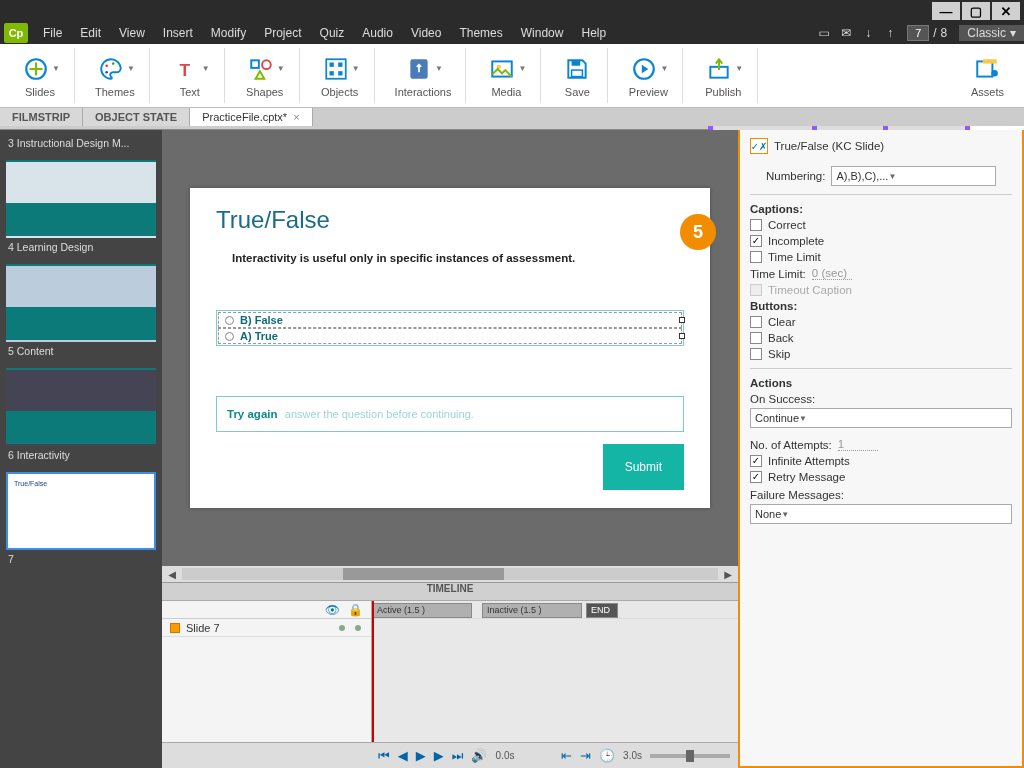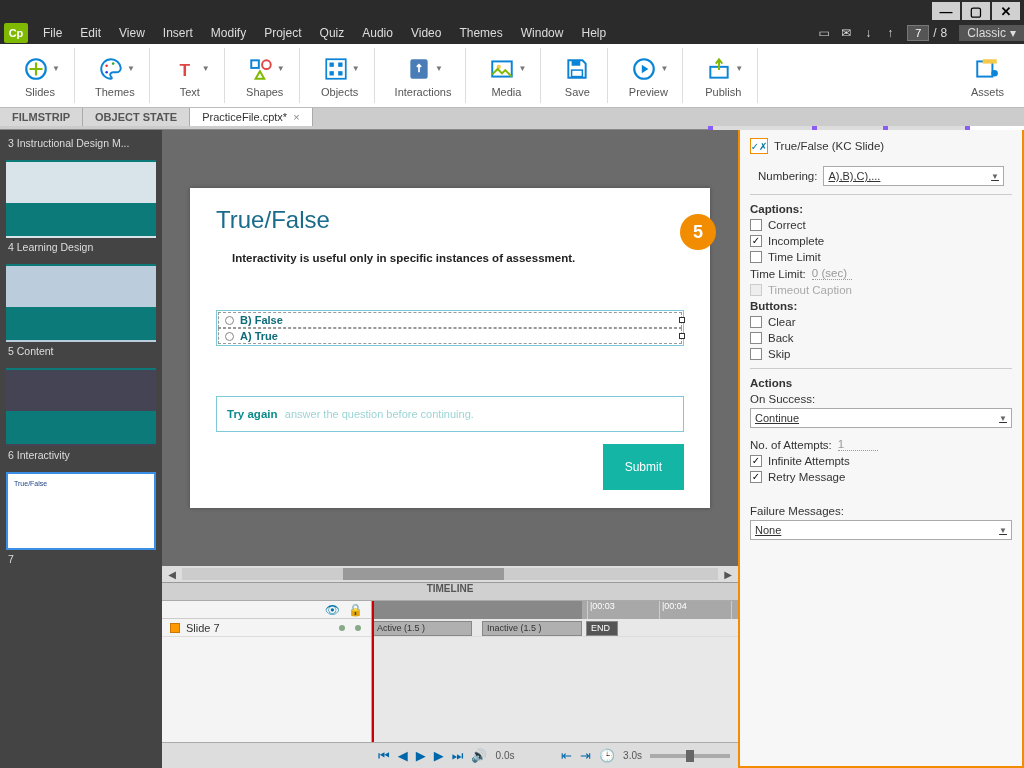--- a/index.html
+++ b/index.html
@@ -102,23 +102,23 @@
 .tl-controls { height: 26px; background: #ddd; border-top: 1px solid #aaa; display: flex; align-items: center; padding: 0 8px; gap: 8px; font-size: 10px; color: #0066aa; }
 .tl-controls .pbtn { cursor: pointer; font-size: 13px; }
 .tl-controls .time { color: #555; }
 .tl-controls .zslider { width: 80px; height: 4px; background: #aaa; position: relative; }
 .tl-controls .zslider .zknob { width: 8px; height: 12px; background: #666; position: absolute; top: -4px; left: 45%; }
 
 
 .quizpanel { width: 286px; background: #f7f7f7; border: 2px solid #f28c00; border-top: none; padding: 8px 10px; overflow-y: auto; font-size: 11.5px; color: #333; }
 .quizpanel .titleline { display: flex; align-items: center; gap: 6px; padding-bottom: 6px; }
 .quizpanel .titleline .qi { width: 18px; height: 16px; background: #fff; border: 1px solid #f28c00; display: flex; align-items: center; justify-content: center; color: #07a; font-size: 10px; }
-.quizpanel .row { display: flex; align-items: center; gap: 6px; margin: 6px 8px; }
+.quizpanel .row { display: flex; align-items: center; gap: 6px; margin: 6px 16px; }
 .quizpanel label { font-size: 11.5px; }
-.quizpanel select, .quizpanel .sel { flex: 1; height: 20px; border: 1px solid #aaa; background: #fff; font-size: 11px; padding: 0 4px; display: flex; align-items: center; justify-content: space-between; cursor: pointer; text-decoration: underline; }
+.quizpanel select, .quizpanel .sel { flex: 1; height: 20px; border: 1px solid #aaa; background: #fff; font-size: 11px; padding: 0 4px; display: flex; align-items: center; cursor: pointer; }
 .quizpanel .sel .ar { font-size: 8px; color: #666; }
 .quizpanel hr { border: none; border-top: 1px solid #ccc; margin: 8px 0; }
 .quizpanel .sect { font-weight: bold; margin: 4px 0; }
 .quizpanel .chk { display: flex; align-items: center; gap: 6px; margin: 4px 0; }
 .quizpanel .chk .box { width: 12px; height: 12px; border: 1px solid #888; background: #fff; display: flex; align-items: center; justify-content: center; font-size: 10px; line-height: 1; }
 .quizpanel .chk .box.on::before { content: "✓"; color: #000; }
 .quizpanel .chk.dis { color: #aaa; }
 .quizpanel .chk.dis .box { border-color: #ccc; background: #eee; }
 .quizpanel .inline { display: flex; align-items: center; gap: 6px; margin: 4px 0; }
 .quizpanel .inline .val { color: #999; border-bottom: 1px dotted #999; min-width: 40px; }
@@ -397,27 +397,20 @@
           <div class="slot">
             <div class="sq"></div>
             <span>Slide 7</span>
             <div class="dots">
                 <div class="dot"></div>
                 <div class="dot"></div>
               </div>
           </div>
         </div>
         <div class="tl-right">
-          <div class="ruler">
-            <div class="seg">|00:00</div>
-            <div class="seg">|00:01</div>
-            <div class="seg">|00:02</div>
-            <div class="seg">|00:03</div>
-            <div class="seg">|00:04</div>
-          </div>
           <div class="track-row">
             <div class="clip" style="left:0;width:100px">Active (1.5 )</div>
             <div class="clip" style="left:110px;width:100px">Inactive (1.5 )</div>
             <div class="clip end" style="left:214px;width:32px">END</div>
           </div>
           <div class="playhead"></div>
         </div>
       </div>
       <div class="tl-controls">
         <div style="width:200px"></div>
@@ -500,20 +493,20 @@
         <span class="val">1</span>
       </div>
     <div class="chk">
         <div class="box on"></div>
         <span>Infinite Attempts</span>
       </div>
     <div class="chk">
         <div class="box on"></div>
         <span>Retry Message</span>
       </div>
-    <div style="margin-top:22px">Failure Messages:</div>
+    <div style="margin-top:6px">Failure Messages:</div>
     <div class="sel" style="margin-top:3px">
       <span>None</span>
         <span class="ar">▼</span>
     </div>
   </div>
 
 </div>
 
 </body></html>

